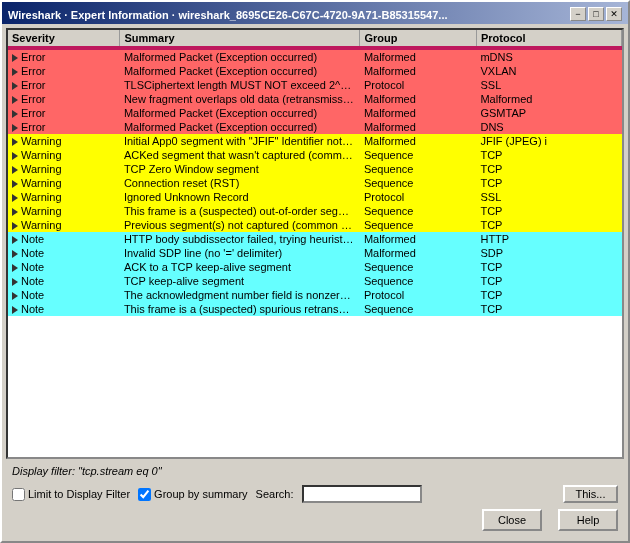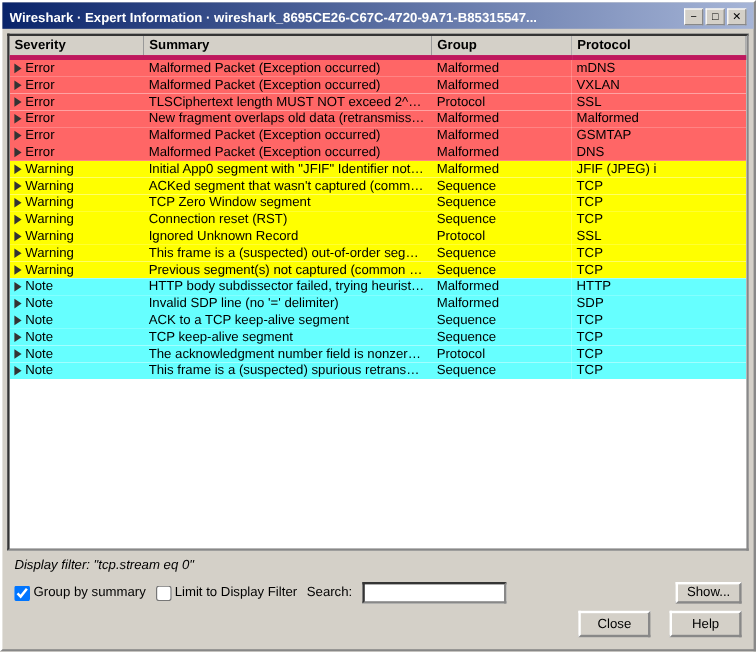--- a/index.html
+++ b/index.html
@@ -330,34 +330,34 @@
             </tr>
           </tbody>
       </table>
     </div>
 
     <div class="bottom-area">
       <div class="display-filter">Display filter: "tcp.stream eq 0"</div>
 
       <div class="controls-row">
         <label class="checkbox-label">
+          <input type="checkbox" style="">
+          <span>Limit to Display Filter</span>
+        </label>
+
+        <label class="checkbox-label">
           <input type="checkbox" checked="" style="">
           <span>Group by summary</span>
         </label>
 
-        <label class="checkbox-label">
-          <input type="checkbox" style="">
-          <span>Limit to Display Filter</span>
-        </label>
-
         <span class="search-label">Search:</span>
         <input type="text" class="search-input" style="">
 
         <span class="spacer"></span>
-        <button class="show-btn">Show...</button>
+        <button class="show-btn">This...</button>
       </div>
 
       <div class="btn-row">
         <button class="btn">Close</button>
         <button class="btn">Help</button>
       </div>
     </div>
   </div>
 </div>
 

